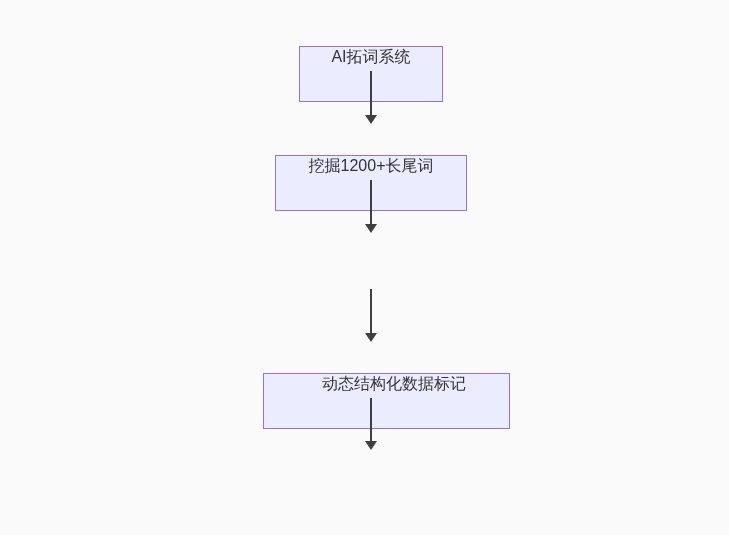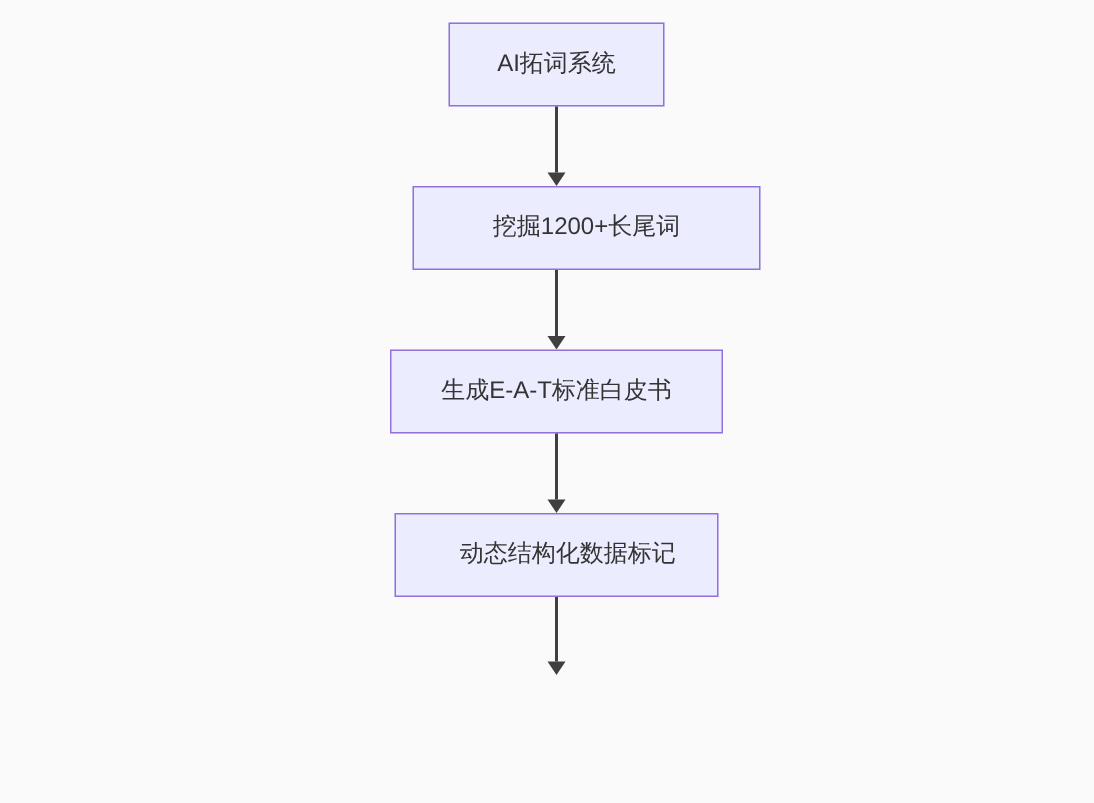--- a/index.html
+++ b/index.html
@@ -22,34 +22,35 @@
     position: relative;
     width: 729px;
     height: 535px;
   }
   .node {
     position: absolute;
     box-sizing: border-box;
     background: var(--node-fill);
     border: 1px solid var(--node-border);
     display: flex;
-    align-items: center;
+    align-items: flex-start;
     justify-content: center;
     text-align: center;
+    margin-top: 31px;
   }
   .node-label {
     color: var(--text);
     font-size: 16px;
     line-height: 1.2;
     white-space: nowrap;
   }
   .n1 { left: 299px; top: 15px;  width: 144px; height: 56px; }
-  .n2 { left: 275px; top: 124px; width: 232px; height: 56px; }
+  .n2 { left: 275px; top: 124px; width: 192px; height: 56px; }
   .n3 { left: 260px; top: 233px; width: 222px; height: 56px; }
-  .n4 { left: 263px; top: 342px; width: 216px; height: 56px; padding-left: 15px; }
+  .n4 { left: 263px; top: 342px; width: 247px; height: 56px; padding-left: 15px; }
   .n5 { left: 256px; top: 450px; width: 230px; height: 57px; }
 
   .arrow {
     position: absolute;
     left: 365px;          
     width: 12px;
     display: flex;
     flex-direction: column;
     align-items: center;
   }
@@ -86,23 +87,20 @@
 
   <div class="node n2">
     <span class="node-label">挖掘1200+长尾词</span>
   </div>
 
   <div class="arrow a2">
     <div class="arrow-line"></div>
     <div class="arrow-head"></div>
   </div>
 
-  <div class="node n3">
-    <span class="node-label">生成E-A-T标准白皮书</span>
-  </div>
 
   <div class="arrow a3">
     <div class="arrow-line"></div>
     <div class="arrow-head"></div>
   </div>
 
   <div class="node n4">
     <span class="node-label">动态结构化数据标记</span>
   </div>
 

